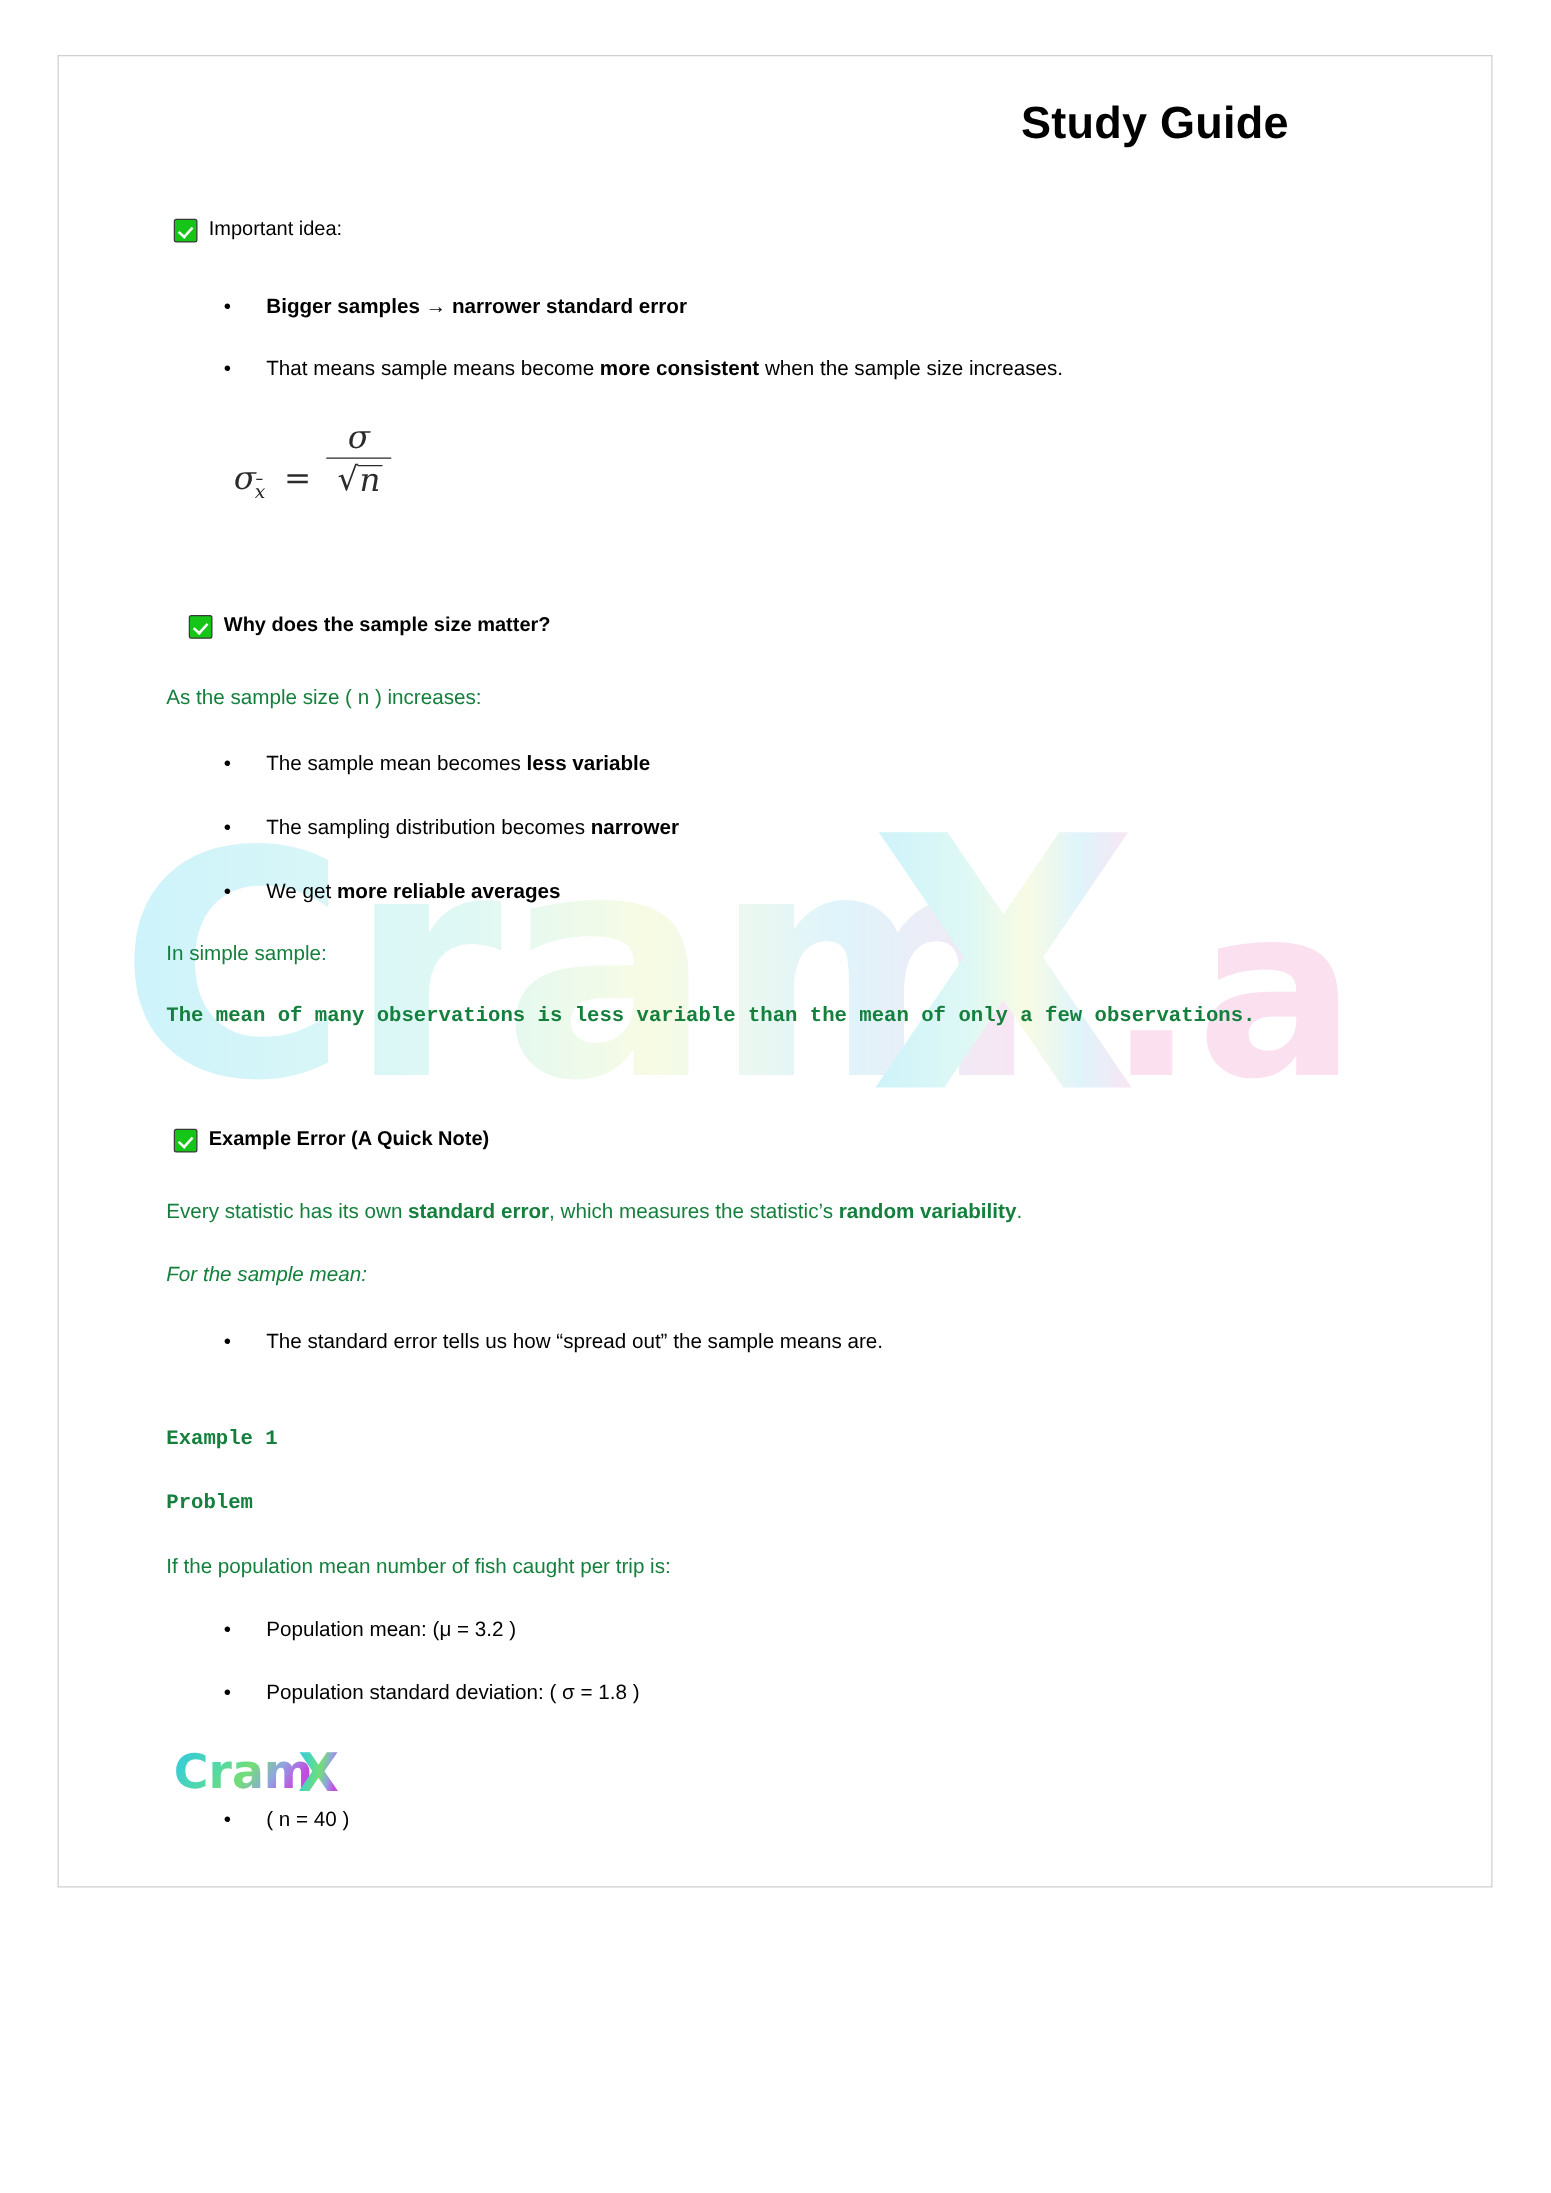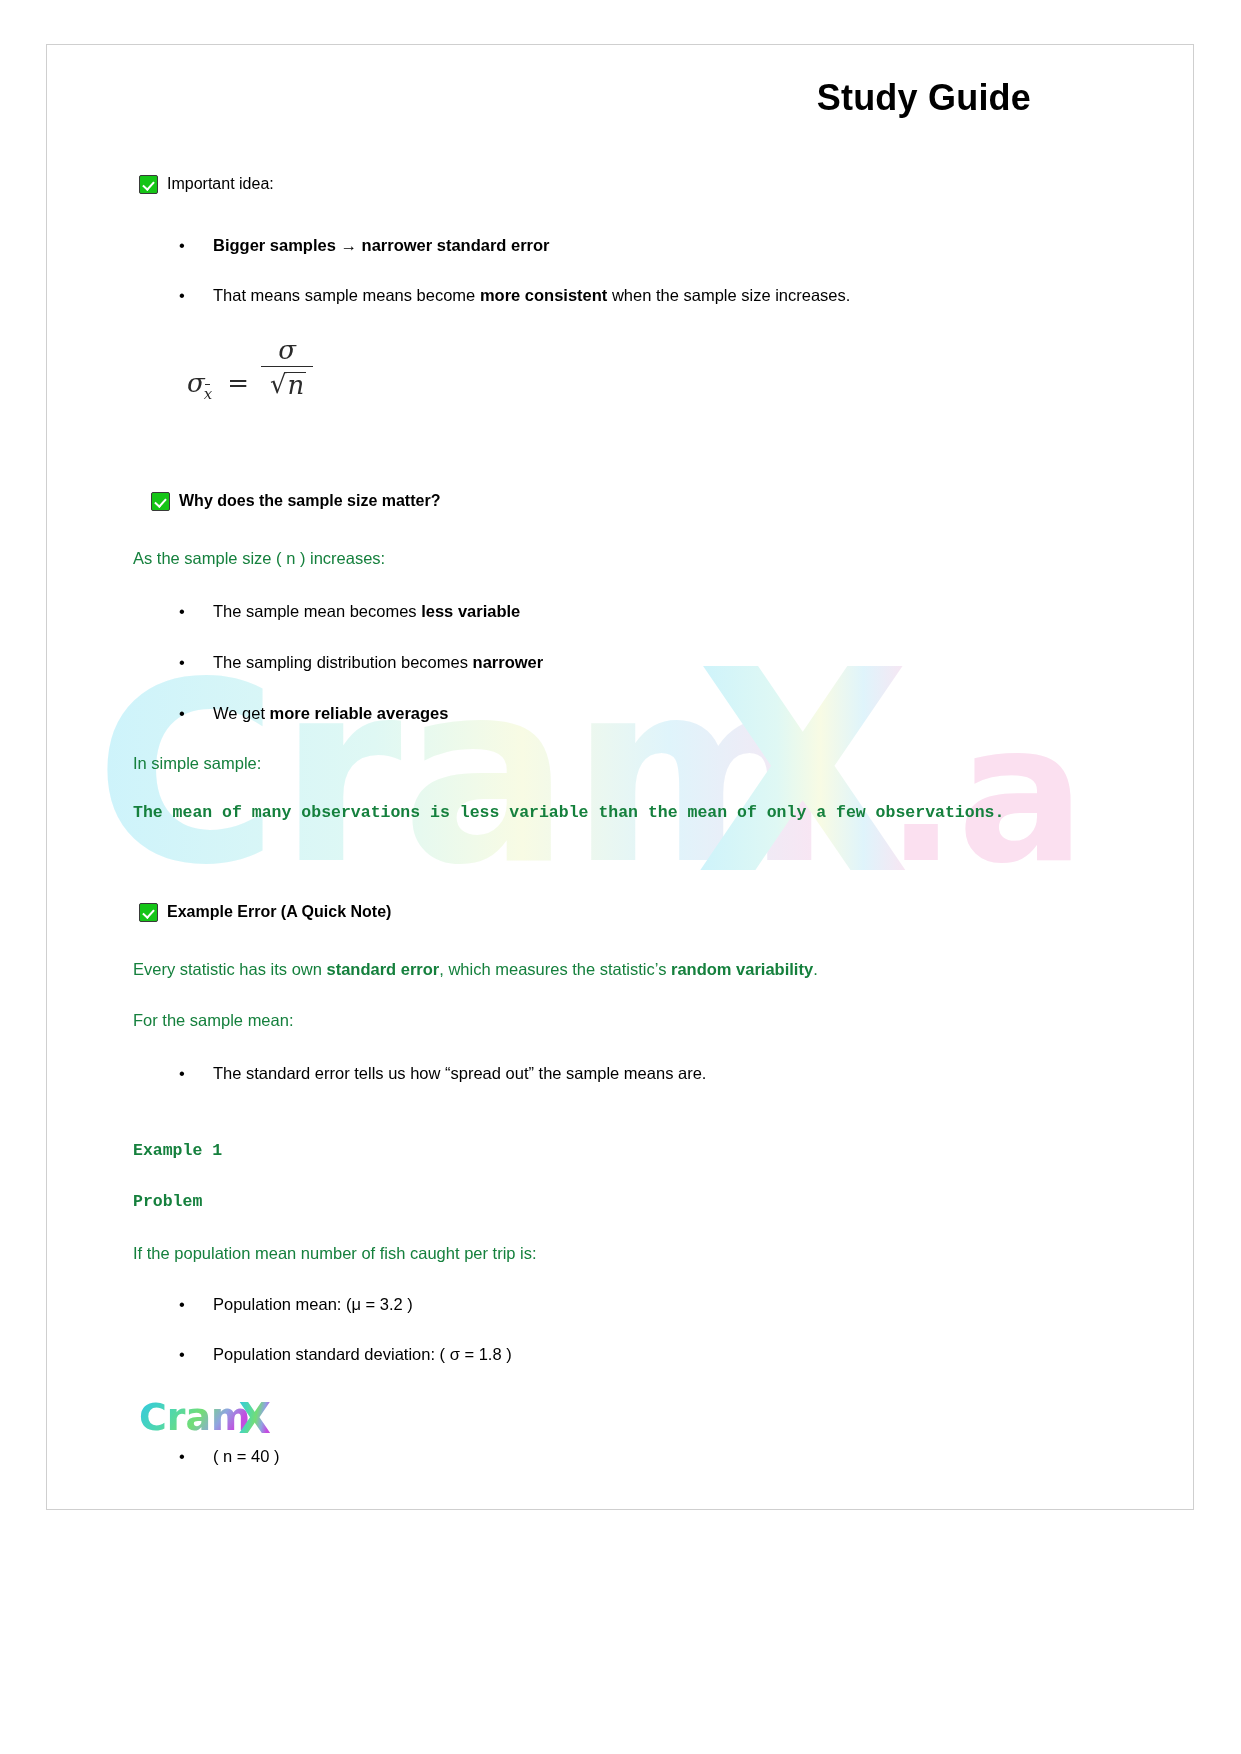--- a/index.html
+++ b/index.html
@@ -268,21 +268,21 @@
 
     <div class="blk bold" style="left:86px; top:758px;">The mean of many observations is less variable than the mean of only a few observations.</div>
 
     <div class="head-row bold" style="left:92px; top:858px;">
       <span class="checkbox-icon"></span>
       <span class="head-text">Example Error (A Quick Note)</span>
     </div>
 
     <div class="blk" style="left:86px; top:914px;"><span>Every statistic has its own </span><b>standard error</b><span>, which measures the statistic’s </span><b>random variability</b><span>.</span></div>
 
-    <div class="blk" style="left:86px; top:965px;">For the sample mean:</div>
+    <div class="blk" style="left:86px; top:965px;font-style:italic;">For the sample mean:</div>
 
     <div class="bullet" style="left:128px; top:1018px;">
       <span class="dot">•</span>
       <span class="btxt">The standard error tells us how “spread out” the sample means are.</span>
     </div>
 
     <div class="blk bold" style="left:86px; top:1096px;">Example 1</div>
 
     <div class="blk bold" style="left:86px; top:1147px;">Problem</div>
 

